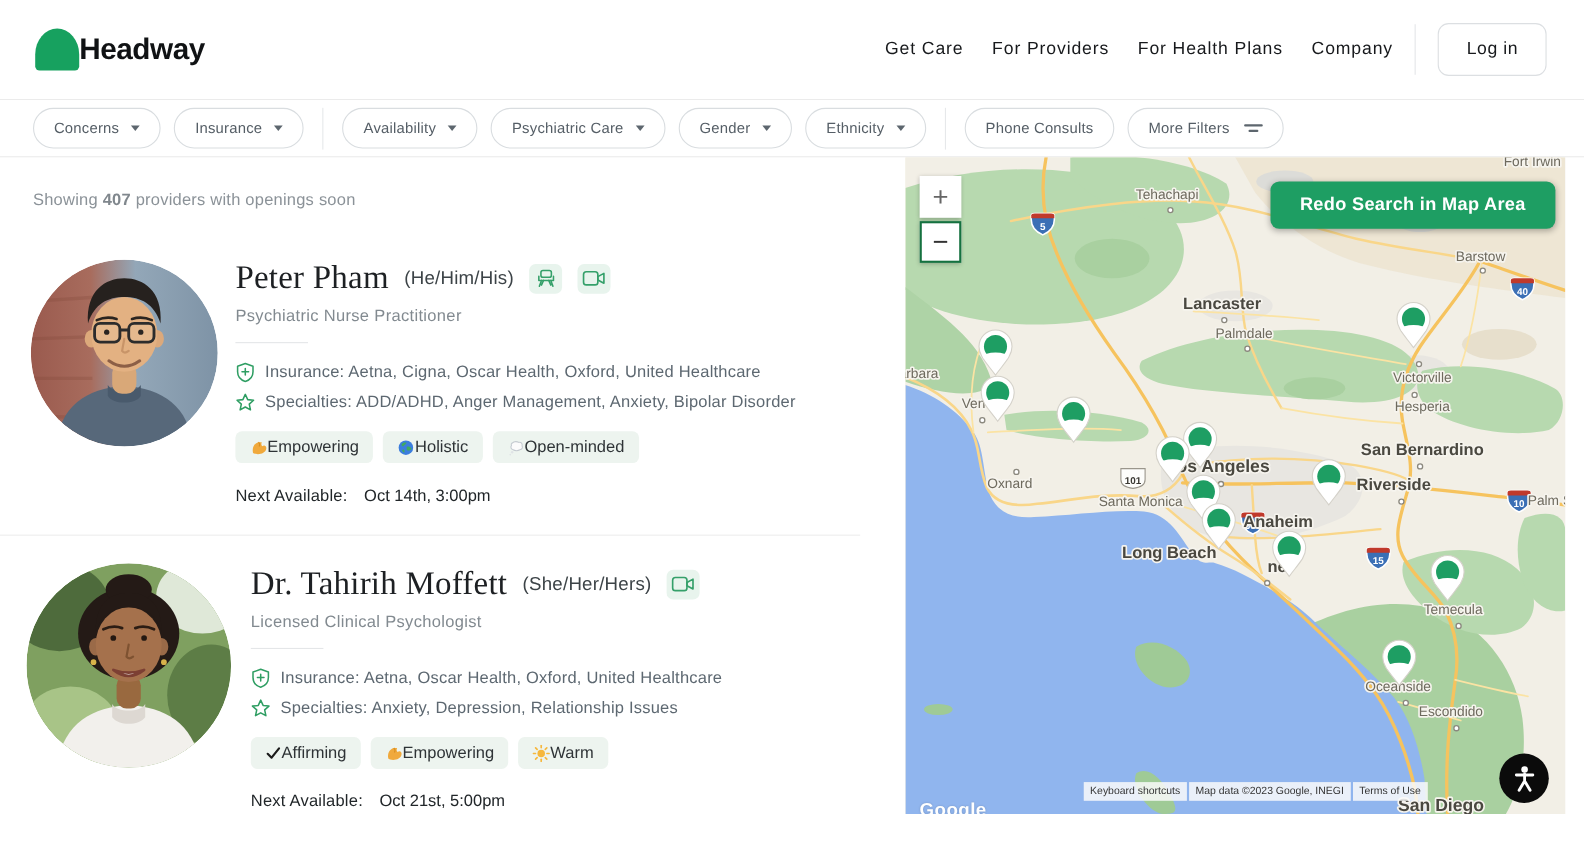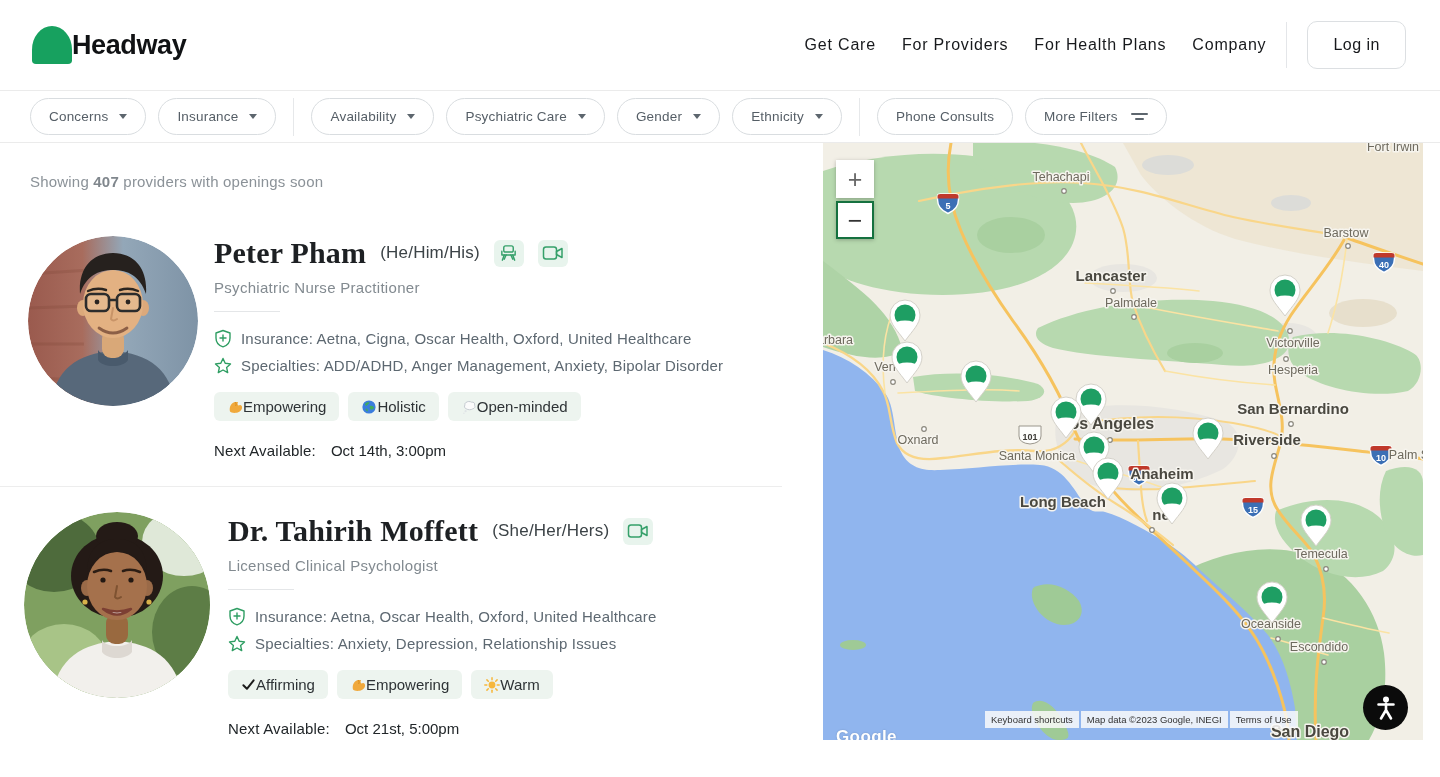--- a/index.html
+++ b/index.html
@@ -41,21 +41,21 @@
 
   .card { display:flex; }
   .card1 { margin-top:44px; padding-left:28px; }
   .card2 { padding-left:24px; }
   .avatar { border-radius:50%; overflow:hidden; flex-shrink:0; }
   .av1 { width:170px; height:170px; margin-top:2px; }
   .av2 { width:186px; height:186px; }
   .info1 { margin-left:16px; }
   .info2 { margin-left:18px; }
   .name-row { display:flex; align-items:center; gap:12px; margin-top:2px; }
-  .pname { font-family:"Liberation Serif", serif; font-size:30px; font-weight:700; color:#1d2023; letter-spacing:0.2px; }
+  .pname { font-family:"Liberation Serif", serif; font-size:30px; font-weight:400; color:#1d2023; letter-spacing:0.2px; }
   .pronouns { font-size:17px; color:#3c4347; letter-spacing:0.2px; margin-left:2px; }
   .mod-badge { width:30px; height:27px; background:#e8f4ed; border-radius:6px;
     display:flex; align-items:center; justify-content:center; margin-left:2px; }
   .ptitle { margin-top:9px; font-size:15px; color:#828a90; letter-spacing:0.3px; }
   .mini-div { width:66px; height:1px; background:#e4e6e8; margin:15px 0 13px; }
   .meta { display:flex; align-items:center; gap:9px; font-size:15px; color:#5d6871;
     letter-spacing:0.2px; line-height:27px; }
   .traits { display:flex; gap:9px; margin-top:13px; }
   .trait { display:flex; align-items:center; gap:0; background:#edf4ef; border-radius:6px;
     padding:6px 13px; font-size:15px; color:#2e3336; }
@@ -515,20 +515,21 @@
         <use href="#pin" x="349" y="360"></use>
         <use href="#pin" x="493" y="382"></use>
         <use href="#pin" x="449" y="459"></use>
       </g>
     </svg>
 
     <div class="zoomctl">
       <button class="zbtn">+</button>
       <button class="zbtn zout">−</button>
     </div>
+    <button class="redo-btn">Redo Search in Map Area</button>
     <span class="gwm">Google</span>
     <div class="attr">
       <span>Keyboard shortcuts</span>
       <span>Map data ©2023 Google, INEGI</span>
       <span>Terms of Use</span>
     </div>
     <button class="a11y">
       <svg width="26" height="26" viewBox="-13 -13 26 26">
         <circle cx="0" cy="-8.4" r="3" fill="#fff"></circle>
         <path d="M0,-4.5 L0,2 M-7.5,-3.5 L7.5,-3.5 M0,2 L-5,10.5 M0,2 L5,10.5" stroke="#fff" stroke-width="2.6" fill="none" stroke-linecap="round" stroke-linejoin="round"></path>

